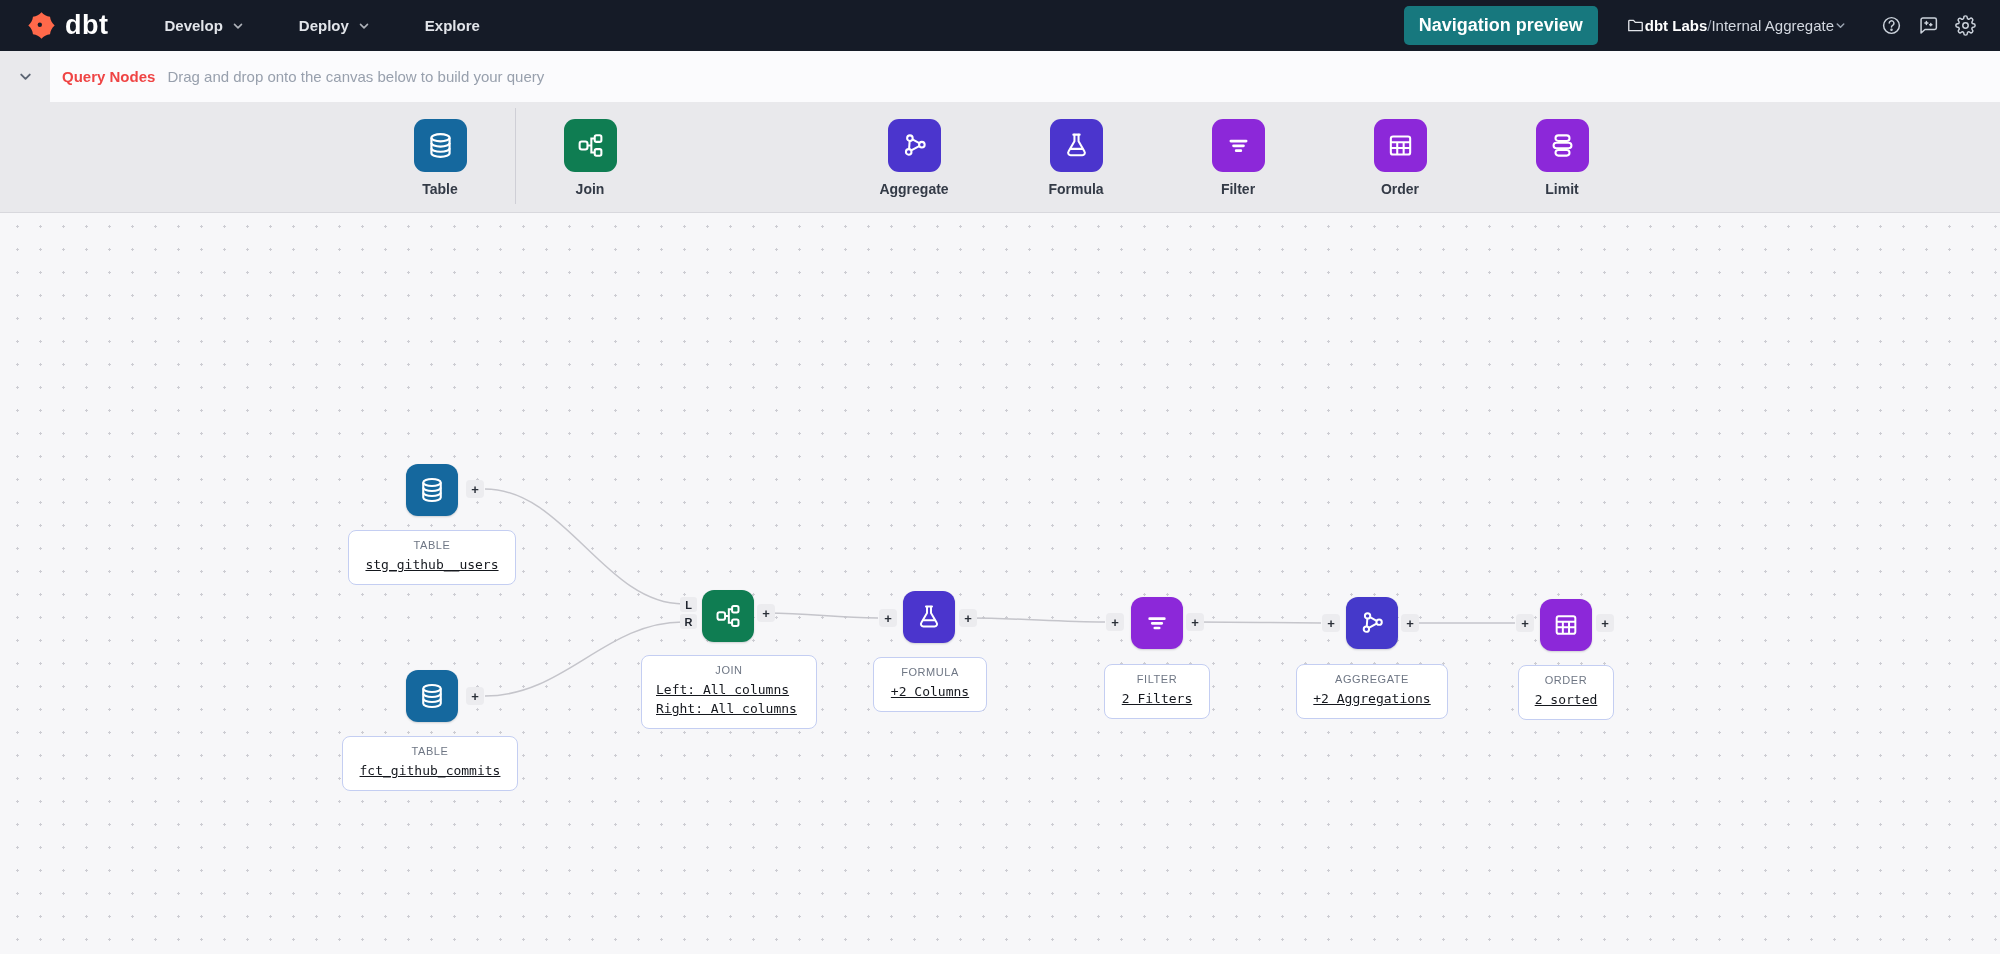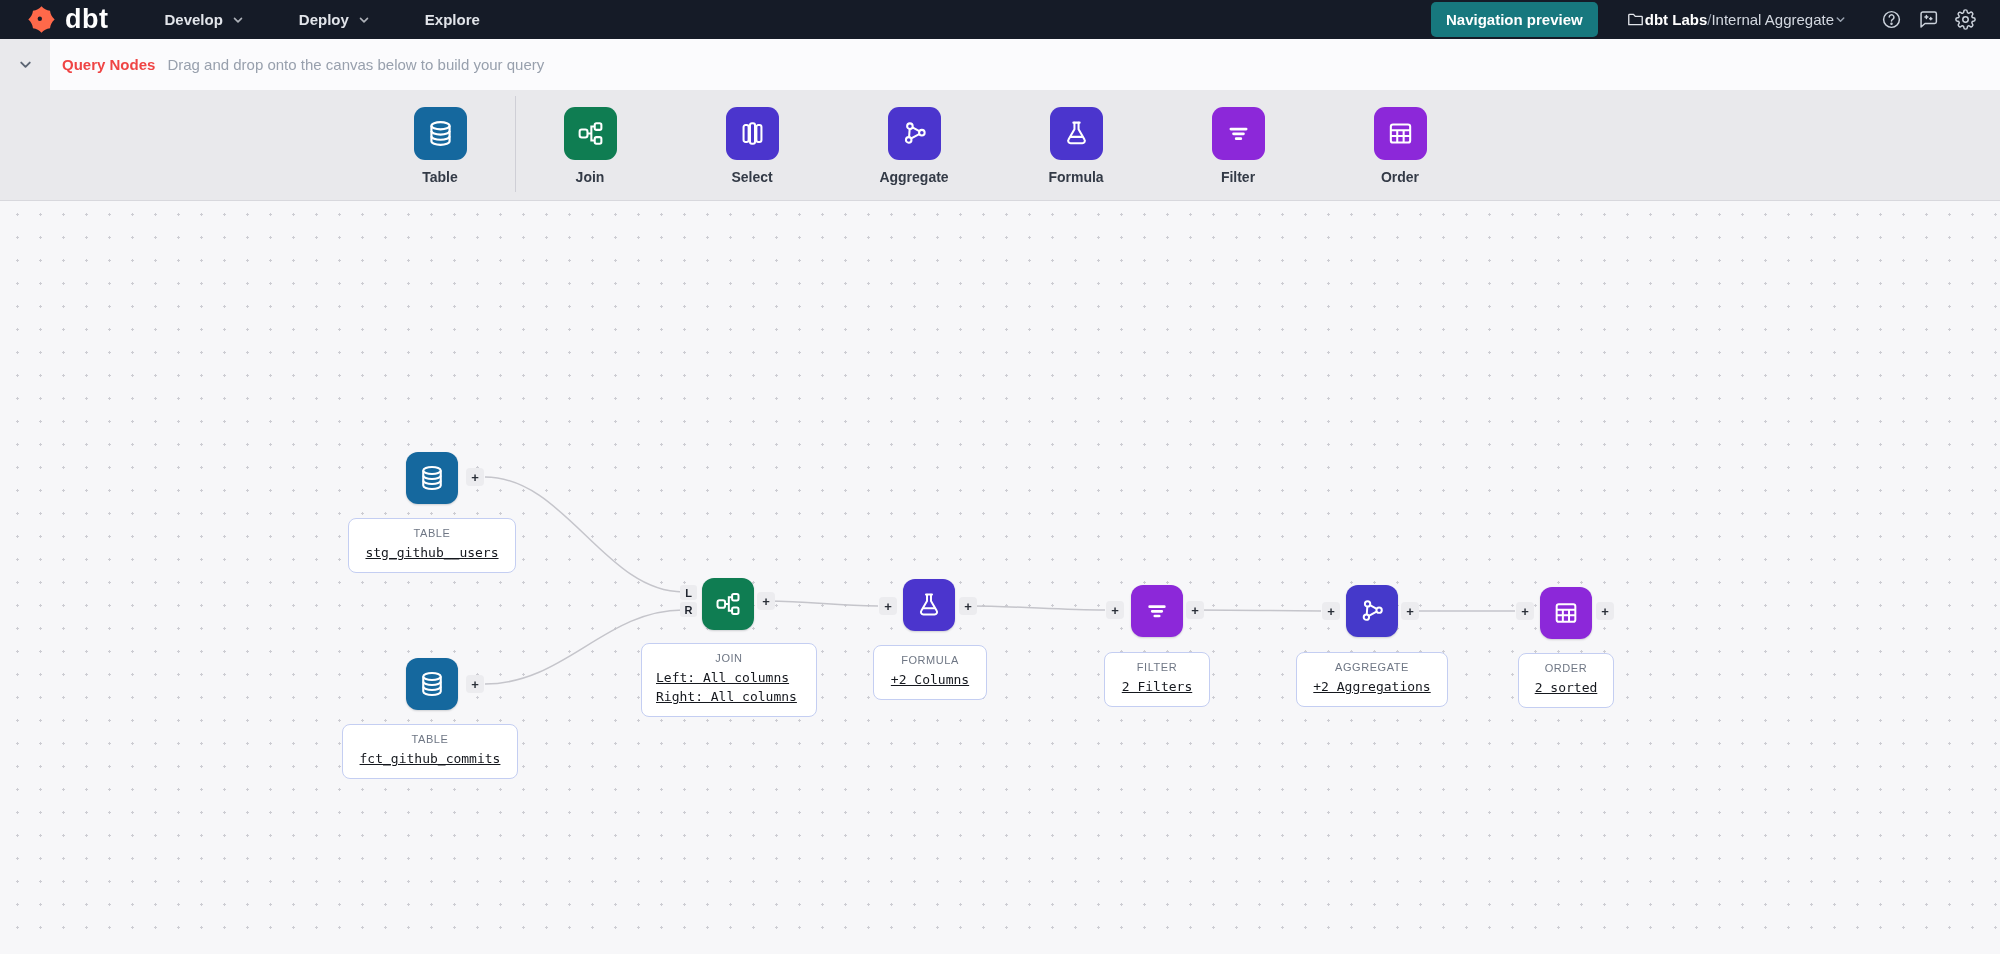--- a/index.html
+++ b/index.html
@@ -1,28 +1,28 @@
 <!DOCTYPE html>
 <html><head>
 <meta charset="utf-8">
 <style>
   * { margin:0; padding:0; box-sizing:border-box; }
   html,body { width:2000px; height:954px; overflow:hidden; background:#f7f7f9;
               font-family:"Liberation Sans", sans-serif; }
 
   
-  .navbar { height:39px; background:#151b27; display:flex; align-items:center;
+  .navbar { height:51px; background:#151b27; display:flex; align-items:center;
             padding:0 24px 0 26px; color:#e8eaee; }
   .logo { display:flex; align-items:center; gap:8px; margin-right:56px; cursor:pointer; }
   .logo-text { font-size:27px; font-weight:bold; color:#fff; letter-spacing:0.5px; }
   .nav-item { display:flex; align-items:center; gap:8px; font-size:15px; font-weight:bold;
               color:#e2e5ea; margin-right:54px; cursor:pointer; }
   .nav-item svg { opacity:.75; }
   .nav-spacer { flex:1; }
-  .preview-btn { background:#17787e; color:#fff; font-size:15px; font-weight:bold;
+  .preview-btn { background:#17787e; color:#fff; font-size:18px; font-weight:bold;
                  border:none; border-radius:5px; padding:9px 15px; cursor:pointer; margin-right:28px; }
   .breadcrumb { display:flex; align-items:center; font-size:15px; margin-right:34px; cursor:pointer; }
   .breadcrumb .org { font-weight:bold; color:#fff; }
   .breadcrumb .sep { color:#8b94a3; }
   .breadcrumb .proj { color:#d3d8e0; }
   .nav-icons { display:flex; align-items:center; gap:16px; }
   .nav-icon { width:21px; height:21px; color:#ccd3dc; cursor:pointer; }
   .nav-icon svg { width:100%; height:100%; }
 
   
@@ -213,28 +213,20 @@
   </div>
   <div class="pal-divider"></div>
   <div class="pal-item" style="left:530px">
     <div class="pal-icon c-green">
         <svg viewBox="0 0 24 24">
           <use href="#i-join"></use>
         </svg>
       </div>
     <div class="pal-label">Join</div>
   </div>
-  <div class="pal-item" style="left:692px">
-    <div class="pal-icon c-indigo">
-        <svg viewBox="0 0 24 24">
-          <use href="#i-cols"></use>
-        </svg>
-      </div>
-    <div class="pal-label">Select</div>
-  </div>
   <div class="pal-item" style="left:854px">
     <div class="pal-icon c-indigo">
         <svg viewBox="0 0 24 24">
           <use href="#i-agg"></use>
         </svg>
       </div>
     <div class="pal-label">Aggregate</div>
   </div>
   <div class="pal-item" style="left:1016px">
     <div class="pal-icon c-indigo">
@@ -252,20 +244,28 @@
       </div>
     <div class="pal-label">Filter</div>
   </div>
   <div class="pal-item" style="left:1340px">
     <div class="pal-icon c-purple">
         <svg viewBox="0 0 24 24">
           <use href="#i-grid"></use>
         </svg>
       </div>
     <div class="pal-label">Order</div>
+  </div>
+  <div class="pal-item" style="left:1502px">
+    <div class="pal-icon c-purple">
+        <svg viewBox="0 0 24 24">
+          <use href="#i-rows"></use>
+        </svg>
+      </div>
+    <div class="pal-label">Limit</div>
   </div>
 </div>
 
 <div class="canvas">
 
   <svg class="edges" viewBox="0 0 2000 741">
     <path d="M 485 276 C 565 276 605 391 683 391"></path>
     <path d="M 485 483 C 565 483 605 409 683 409"></path>
     <path d="M 767 400 C 812 400 834 405 878 405"></path>
     <path d="M 969 405 C 1020 405 1056 409 1105 409"></path>

